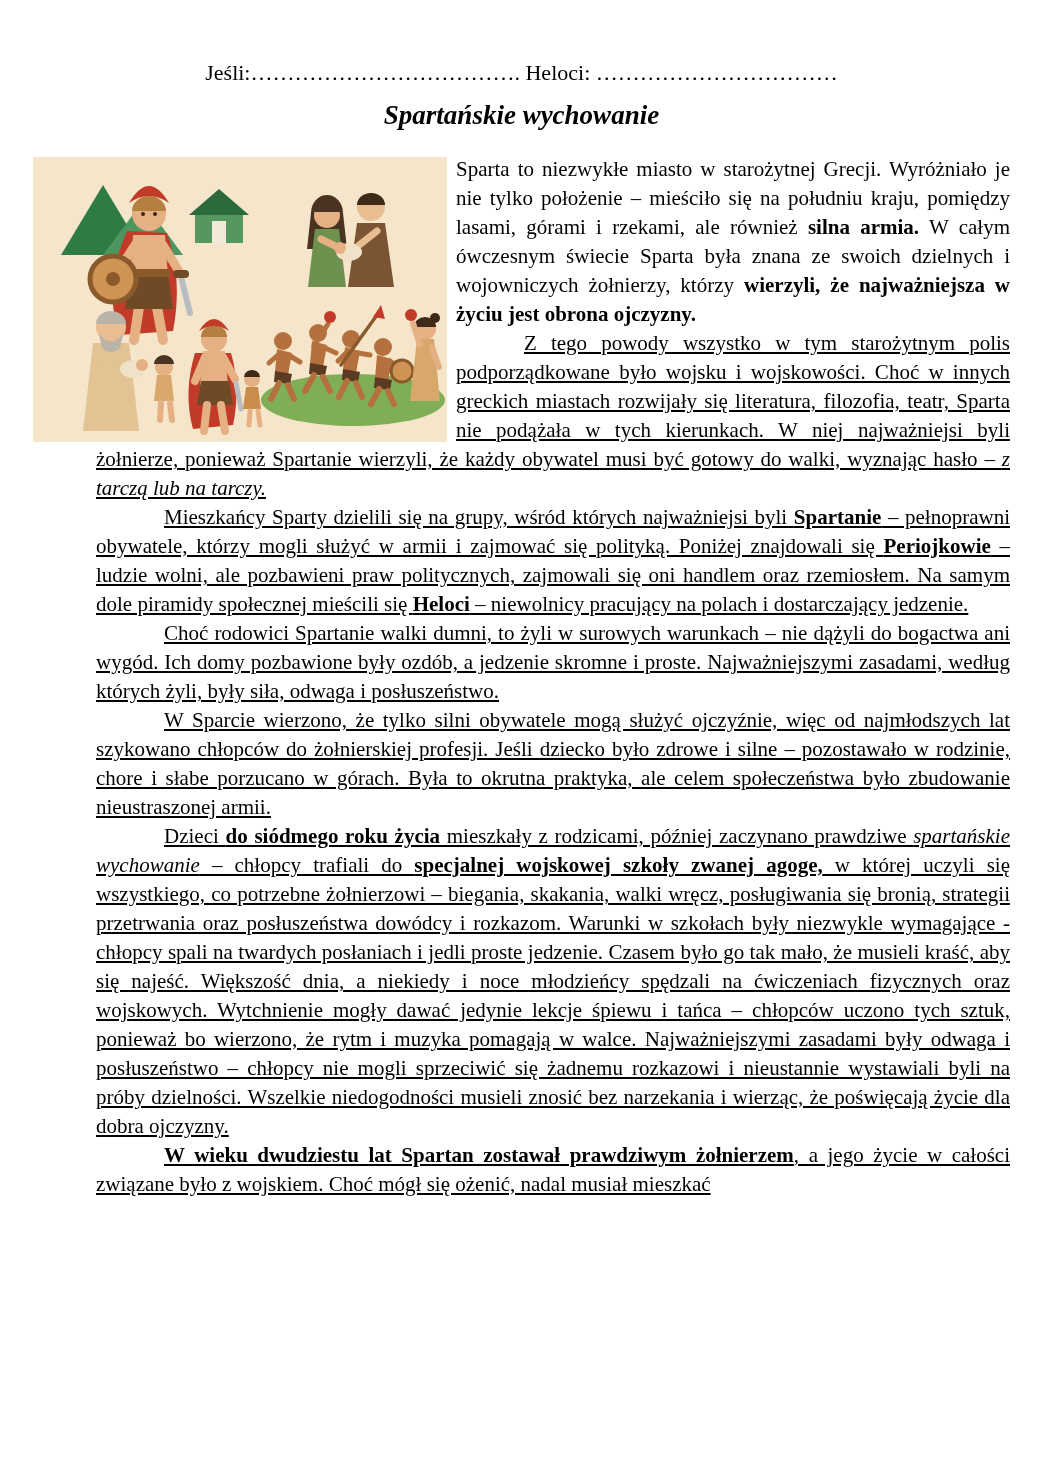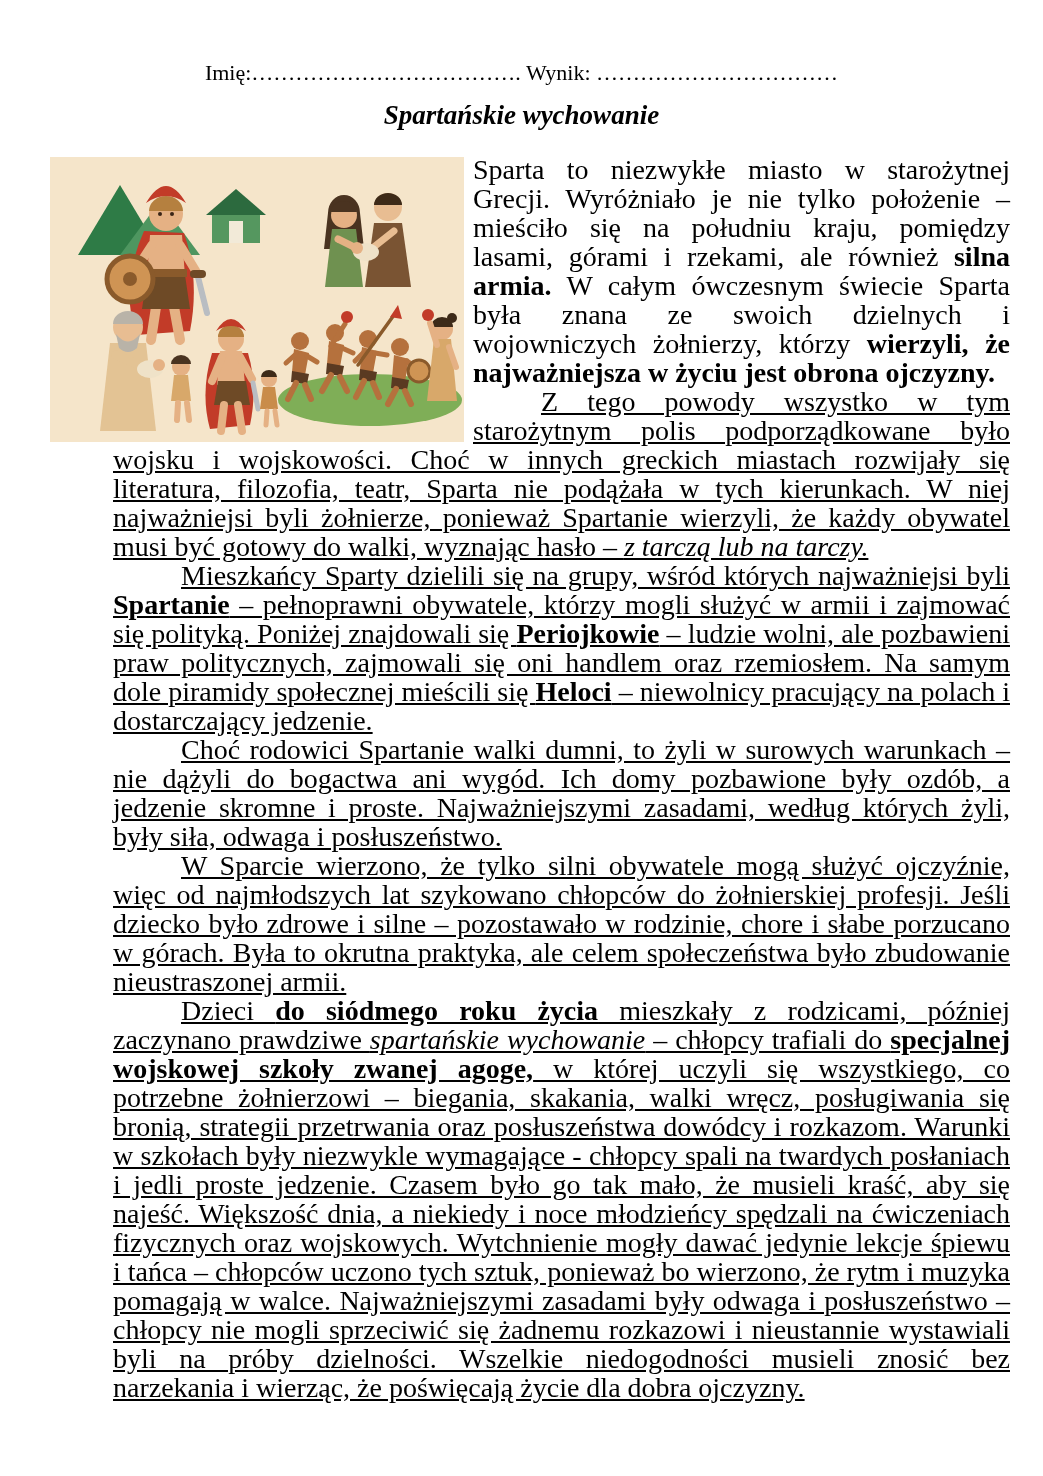--- a/index.html
+++ b/index.html
@@ -3,35 +3,35 @@
 <meta charset="utf-8">
 <style>
   *{box-sizing:border-box}
   html,body{margin:0;padding:0;background:#9a9a9a}
   .page{
     width:1043px;height:1476px;margin:0 auto;background:#ffffff;overflow:hidden;
     color:#000;font-family:"Liberation Serif","DejaVu Serif",serif;
   }
   .header-line{padding-top:60px;text-align:center;font-size:22px;white-space:nowrap;}
   .title{margin:14px 0 24px;text-align:center;font-size:27px;font-weight:bold;font-style:italic;}
-  .article{padding:0 33px 10px 96px;font-size:28px;line-height:29px;text-align:justify;margin-left:17px;}
+  .article{padding:0 33px 10px 96px;font-size:21px;line-height:29px;text-align:justify;}
   .article p{margin:0;}
   .article p.indent{text-indent:68px;text-decoration:underline;}
   .b{font-weight:bold}
   .i{font-style:italic}
   figure.illustration{float:left;width:414px;height:285px;margin:2px 9px 0 -63px;padding:0;}
   figure.illustration svg{display:block;width:414px;height:285px;}
 </style>
 </head>
 <body>
 
 <div class="page">
 
   <div class="header-line">
-    <span>Imię:</span><span>……………………………….</span><span> Wynik: </span><span>……………………………</span>
+    <span>Jeśli:</span><span>……………………………….</span><span> Heloci: </span><span>……………………………</span>
   </div>
 
   <h1 class="title">Spartańskie wychowanie</h1>
 
   <div class="article">
     <figure class="illustration">
       <svg viewBox="0 0 414 285" role="img" xmlns="http://www.w3.org/2000/svg" aria-label="Spartański wojownik z tarczą i mieczem, rodzina z niemowlęciem, starzec z dzieckiem oraz biegające na trawie dzieci z włócznią i tarczą">
         <rect width="414" height="285" fill="#f5e5ca"></rect>
 
         <g>
@@ -166,15 +166,16 @@
         </g>
       </svg>
     </figure>
 
   <p class="para"><span>Sparta to niezwykłe miasto w starożytnej Grecji. Wyróżniało je nie tylko położenie – mieściło się na południu kraju, pomiędzy lasami, górami i rzekami, ale również </span><span class="b">silna armia.</span><span> W całym ówczesnym świecie Sparta była znana ze swoich dzielnych i wojowniczych żołnierzy, którzy </span><span class="b">wierzyli, że najważniejsza w życiu jest obrona ojczyzny.</span></p>
       <p class="para indent"><span>Z tego powody wszystko w tym starożytnym polis podporządkowane było wojsku i wojskowości. Choć w innych greckich miastach rozwijały się literatura, filozofia, teatr, Sparta nie podążała w tych kierunkach. W niej najważniejsi byli żołnierze, ponieważ Spartanie wierzyli, że każdy obywatel musi być gotowy do walki, wyznając hasło – </span><span class="i">z tarczą lub na tarczy.</span></p>
       <p class="para indent"><span>Mieszkańcy Sparty dzielili się na grupy, wśród których najważniejsi byli </span><span class="b">Spartanie</span><span> – pełnoprawni obywatele, którzy mogli służyć w armii i zajmować się polityką. Poniżej znajdowali się </span><span class="b">Periojkowie</span><span> – ludzie wolni, ale pozbawieni praw politycznych, zajmowali się oni handlem oraz rzemiosłem. Na samym dole piramidy społecznej mieścili się </span><span class="b">Heloci</span><span> – niewolnicy pracujący na polach i dostarczający jedzenie.</span></p>
       <p class="para indent"><span>Choć rodowici Spartanie walki dumni, to żyli w surowych warunkach – nie dążyli do bogactwa ani wygód. Ich domy pozbawione były ozdób, a jedzenie skromne i proste. Najważniejszymi zasadami, według których żyli, były siła, odwaga i posłuszeństwo.</span></p>
       <p class="para indent"><span>W Sparcie wierzono, że tylko silni obywatele mogą służyć ojczyźnie, więc od najmłodszych lat szykowano chłopców do żołnierskiej profesji. Jeśli dziecko było zdrowe i silne – pozostawało w rodzinie, chore i słabe porzucano w górach. Była to okrutna praktyka, ale celem społeczeństwa było zbudowanie nieustraszonej armii.</span></p>
       <p class="para indent"><span>Dzieci </span><span class="b">do siódmego roku życia</span><span> mieszkały z rodzicami, później zaczynano prawdziwe </span><span class="i">spartańskie wychowanie</span><span> – chłopcy trafiali do </span><span class="b">specjalnej wojskowej szkoły zwanej agoge,</span><span> w której uczyli się wszystkiego, co potrzebne żołnierzowi – biegania, skakania, walki wręcz, posługiwania się bronią, strategii przetrwania oraz posłuszeństwa dowódcy i rozkazom. Warunki w szkołach były niezwykle wymagające - chłopcy spali na twardych posłaniach i jedli proste jedzenie. Czasem było go tak mało, że musieli kraść, aby się najeść. Większość dnia, a niekiedy i noce młodzieńcy spędzali na ćwiczeniach fizycznych oraz wojskowych. Wytchnienie mogły dawać jedynie lekcje śpiewu i tańca – chłopców uczono tych sztuk, ponieważ bo wierzono, że rytm i muzyka pomagają w walce. Najważniejszymi zasadami były odwaga i posłuszeństwo – chłopcy nie mogli sprzeciwić się żadnemu rozkazowi i nieustannie wystawiali byli na próby dzielności. Wszelkie niedogodności musieli znosić bez narzekania i wierząc, że poświęcają życie dla dobra ojczyzny.</span></p>
+      <p class="para indent"><span class="b">W wieku dwudziestu lat Spartan zostawał prawdziwym żołnierzem</span><span>, a jego życie w całości związane było z wojskiem. Choć mógł się ożenić, nadal musiał mieszkać</span></p>
     </div>
 
 </div>
 
 </body></html>

